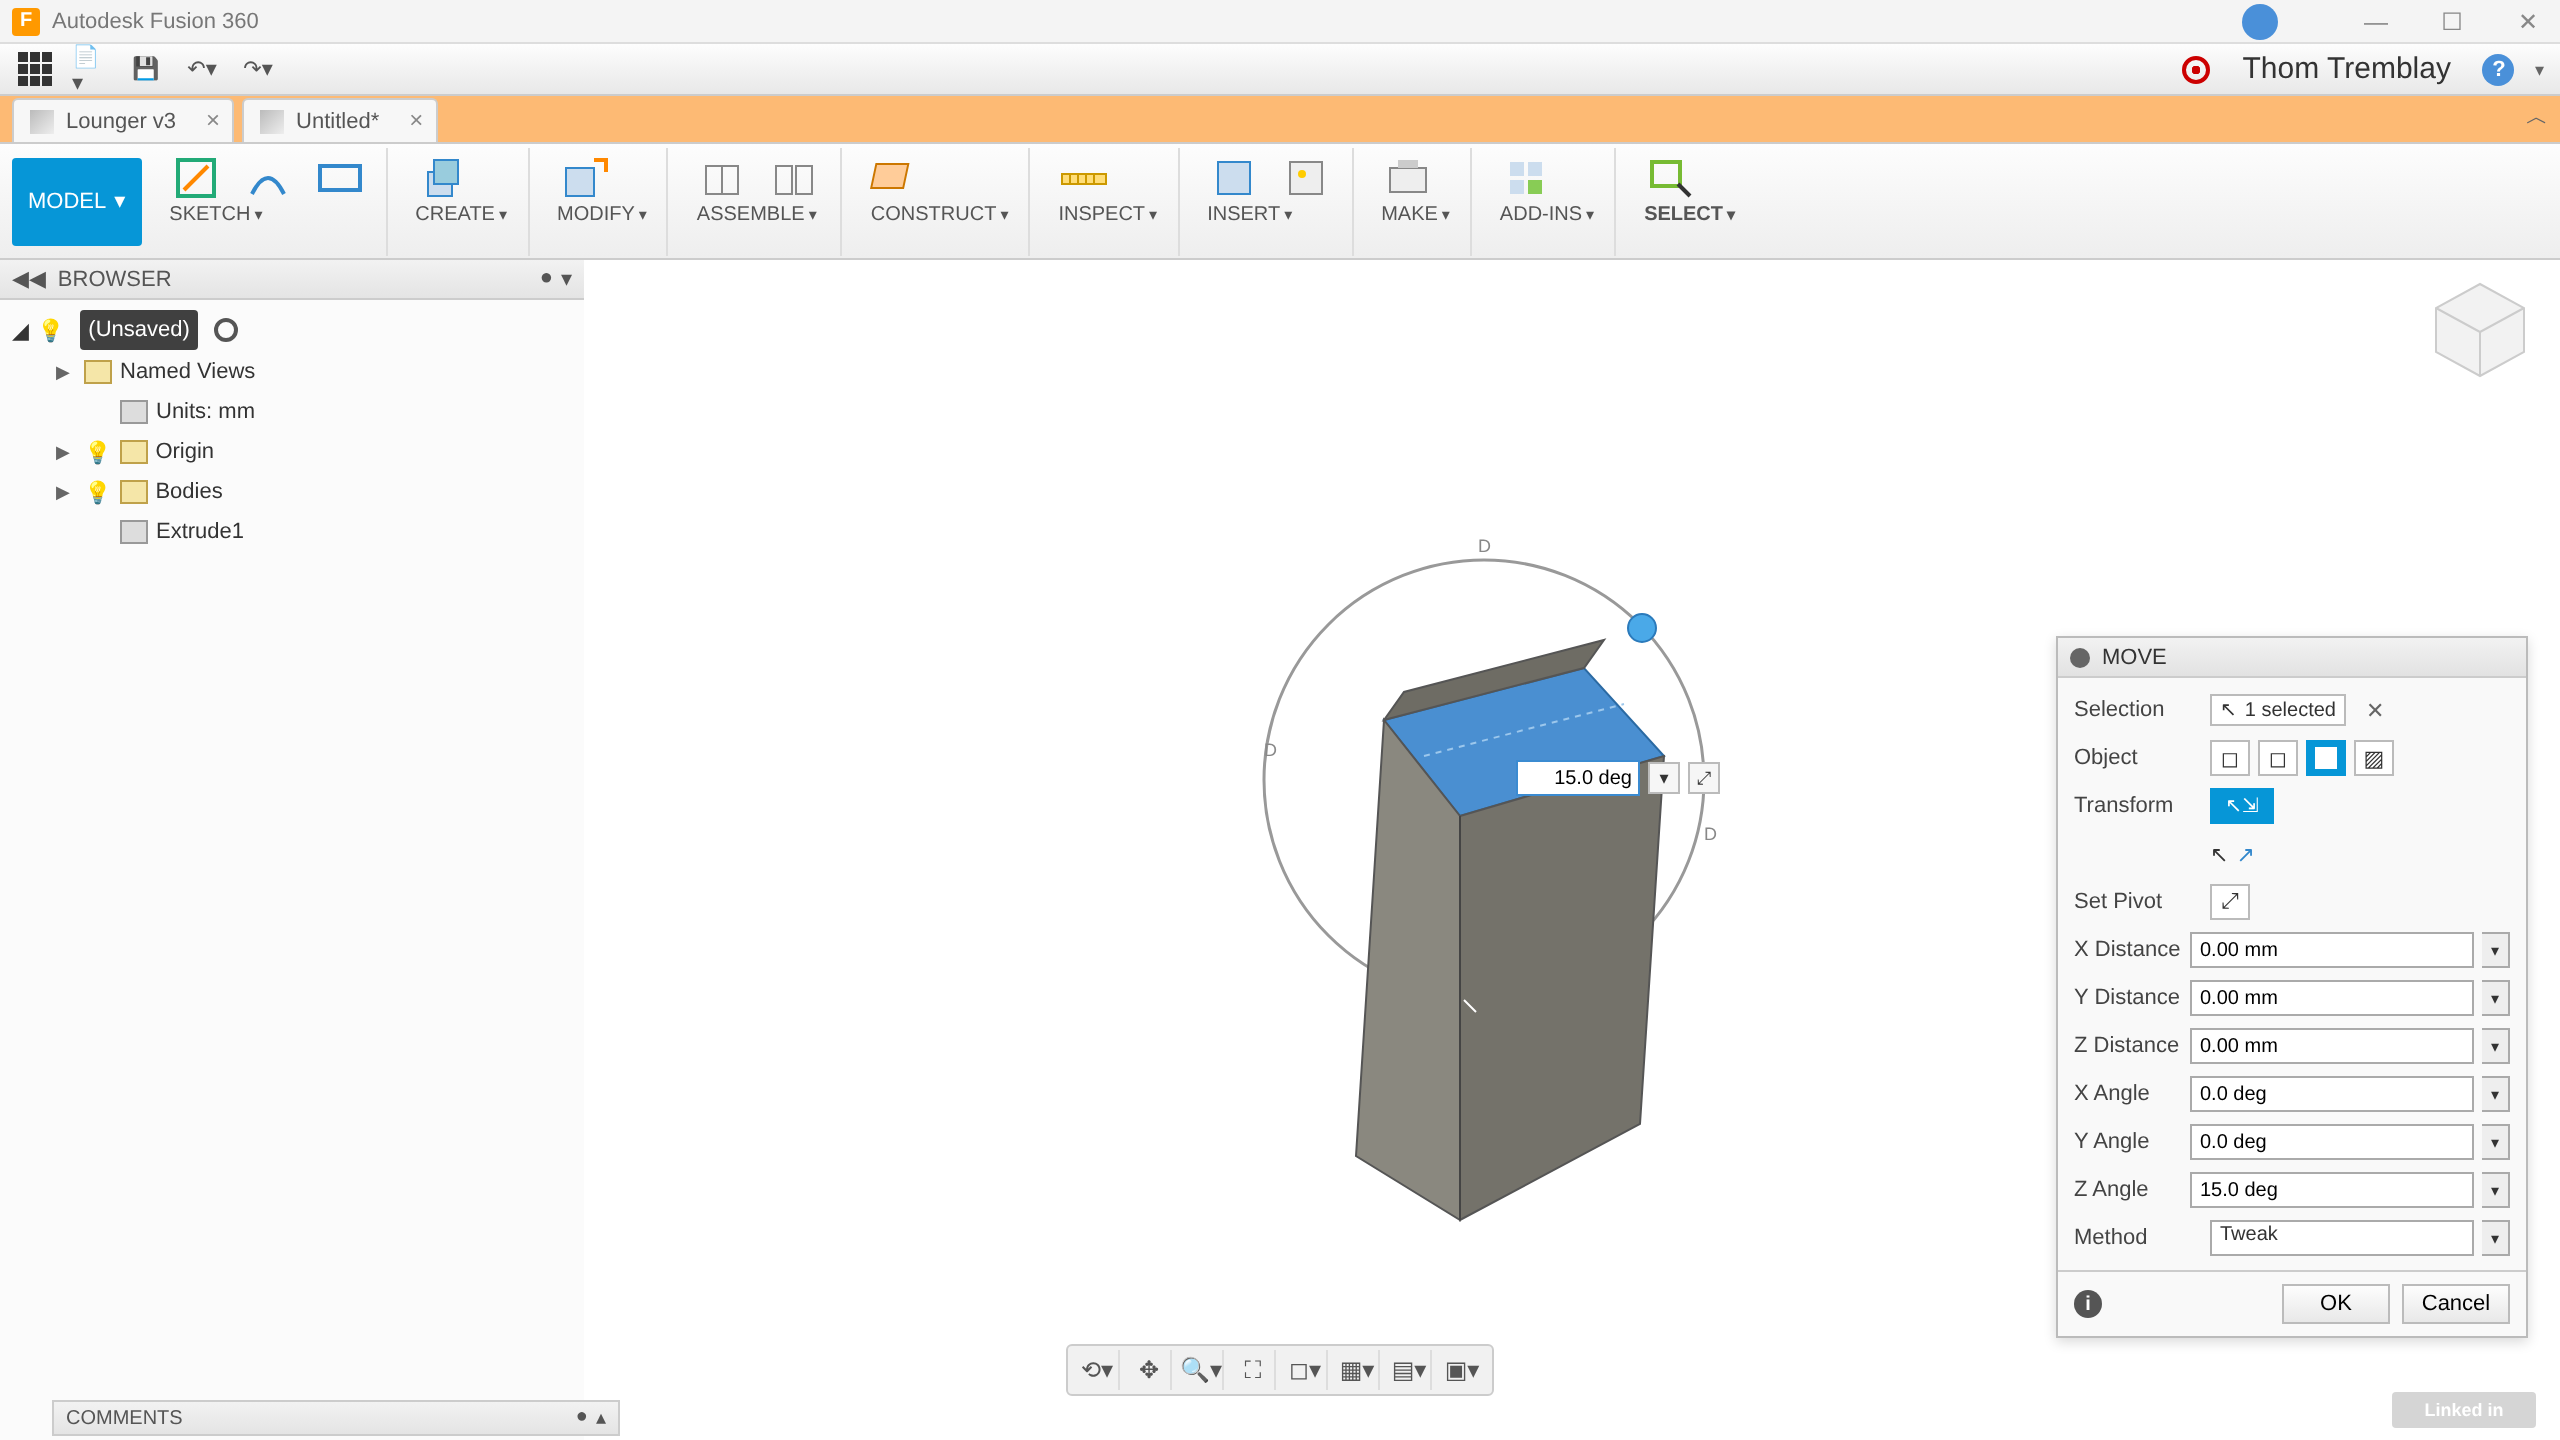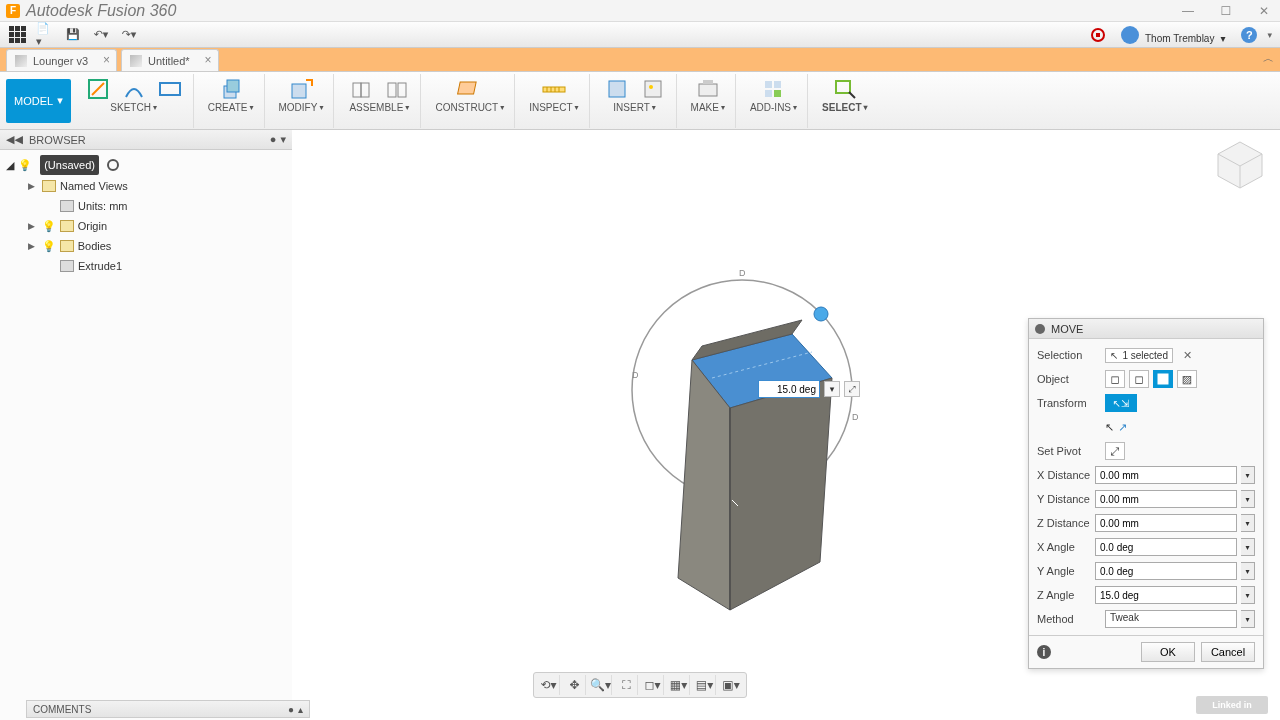--- a/index.html
+++ b/index.html
@@ -1,46 +1,46 @@
 <!DOCTYPE html>
 <html><head>
 <meta charset="utf-8">
 <style>
 * { box-sizing: border-box; margin: 0; padding: 0; font-family: "Segoe UI", Arial, sans-serif; }
 body { width: 1280px; height: 720px; background: #fff; overflow: hidden; font-size: 11px; color: #333; }
 
 
 .titlebar { height: 22px; background: #f4f4f4; display: flex; align-items: center; padding: 0 6px; border-bottom: 1px solid #ddd; }
 .titlebar .logo { width: 14px; height: 14px; background: #f90; border-radius: 2px; margin-right: 6px; display:flex;align-items:center;justify-content:center;color:#fff;font-weight:bold;font-size:10px;}
-.titlebar .title { color: #777; font-size: 16px; font-style: italic; }
+.titlebar .title { color: #777; font-size: 11px; }
 .titlebar .winbtns { margin-left: auto; display: flex; gap: 18px; color: #888; font-size: 12px;}
 .winbtn { width: 20px; text-align: center; }
 
 
 .qat { height: 26px; background: linear-gradient(#fdfdfd,#e8e8e8); display: flex; align-items: center; padding: 0 8px; gap: 10px; border-bottom: 1px solid #ccc; }
 .qat .spacer { flex: 1; }
 .qat .ico { width: 18px; height: 18px; display:flex;align-items:center;justify-content:center; color:#555; }
 .qat .grid-ico { display:grid; grid-template-columns:repeat(3,5px); grid-template-rows:repeat(3,5px); gap:1px;}
 .qat .grid-ico span{background:#333;}
 .rec-dot{width:14px;height:14px;border:2px solid #c00;border-radius:50%;background:radial-gradient(circle,#c00 30%,transparent 32%);}
-.user{display:flex;align-items:flex-end;gap:6px;font-size:10px;color:#333;padding:0 6px;}
+.user{display:flex;align-items:flex-start;gap:6px;font-size:15px;color:#333;padding:0 6px;flex-direction:column;}
 .user .av{width:18px;height:18px;border-radius:50%;background:#4a90d9;}
 .helpico{width:16px;height:16px;border-radius:50%;background:#4a90d9;color:#fff;display:flex;align-items:center;justify-content:center;font-weight:bold;font-size:11px;}
 
 
 .tabs { height: 24px; background: #fdba74; display: flex; align-items: flex-end; padding-left: 6px; border-bottom: 1px solid #ccc; position:relative;}
 .tab { height: 22px; background: #f7f7f7; border: 1px solid #ccc; border-bottom:none; border-radius: 3px 3px 0 0; padding: 0 28px 0 8px; margin-right: 4px; display: flex; align-items: center; gap: 6px; position:relative; font-size: 11px; color:#555;}
 .tab .cube{width:12px;height:12px;background:linear-gradient(135deg,#bbb,#eee);}
 .tab .x{position:absolute;right:6px;top:3px;color:#888;font-size:12px;}
 .tabs .expand{position:absolute;right:6px;top:3px;color:#666;font-size:11px;}
 
 
 .ribbon { height: 58px; background: linear-gradient(#fdfdfd,#eee); border-bottom: 1px solid #ccc; display: flex; align-items: center; padding-left: 6px; gap: 4px;}
 .model-btn { background: #0696d7; color: #fff; height: 44px; padding: 0 8px; display: flex; align-items: center; font-size: 11px; gap:4px; border-radius:2px;}
-.rgrp { display:flex; flex-direction:column; align-items:center; padding: 2px 10px 16px; border-right: 1px solid #ddd; height: 54px; justify-content: space-between;}
+.rgrp { display:flex; flex-direction:column; align-items:flex-start; padding: 2px 10px 16px; border-right: 1px solid #ddd; height: 54px; justify-content: space-between;}
 .rgrp:last-child{border-right:none;font-weight:bold;}
 .rgrp .icons { display:flex; gap:10px; align-items:center; height:32px;}
 .rgrp .lbl { font-size: 10px; color:#555; display:flex;align-items:center;gap:2px;}
 .rgrp .lbl .caret{font-size:8px;}
 .ribicon{width:26px;height:26px;display:flex;align-items:center;justify-content:center;}
 
 
 .content { display:flex; height: 590px; position:relative;}
 
 

